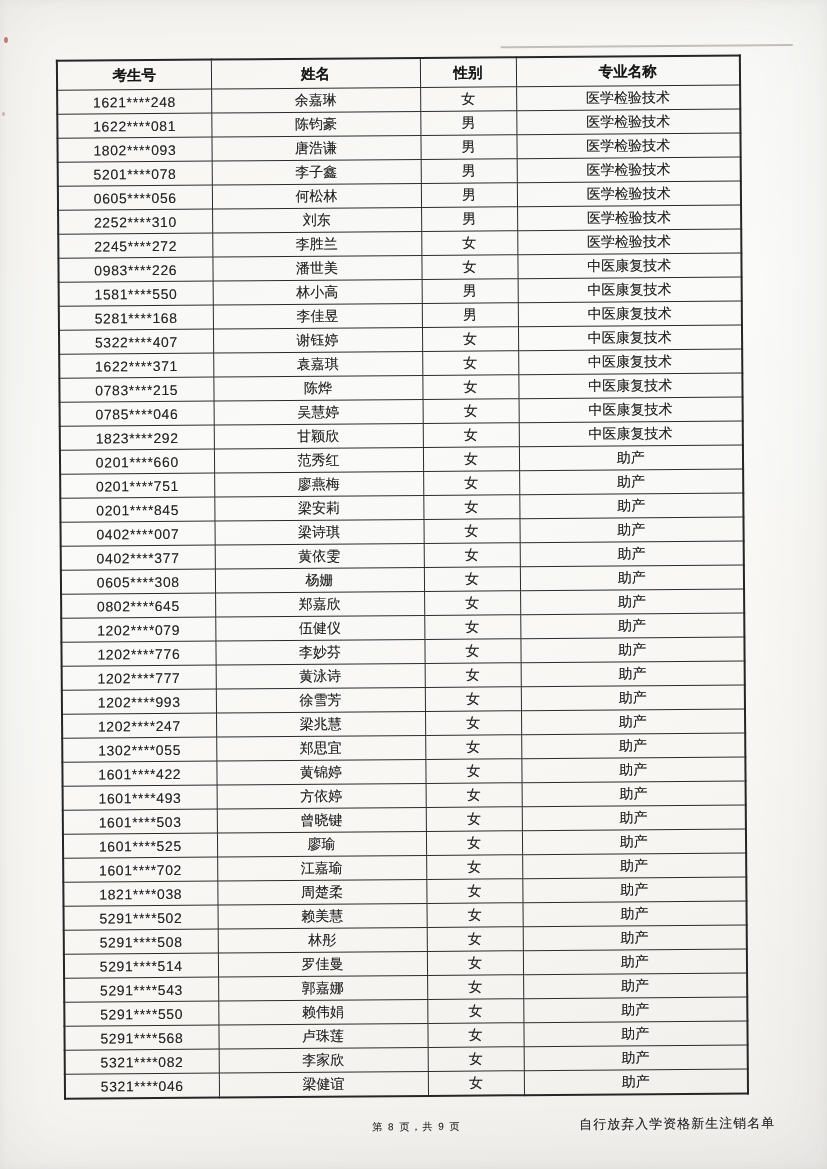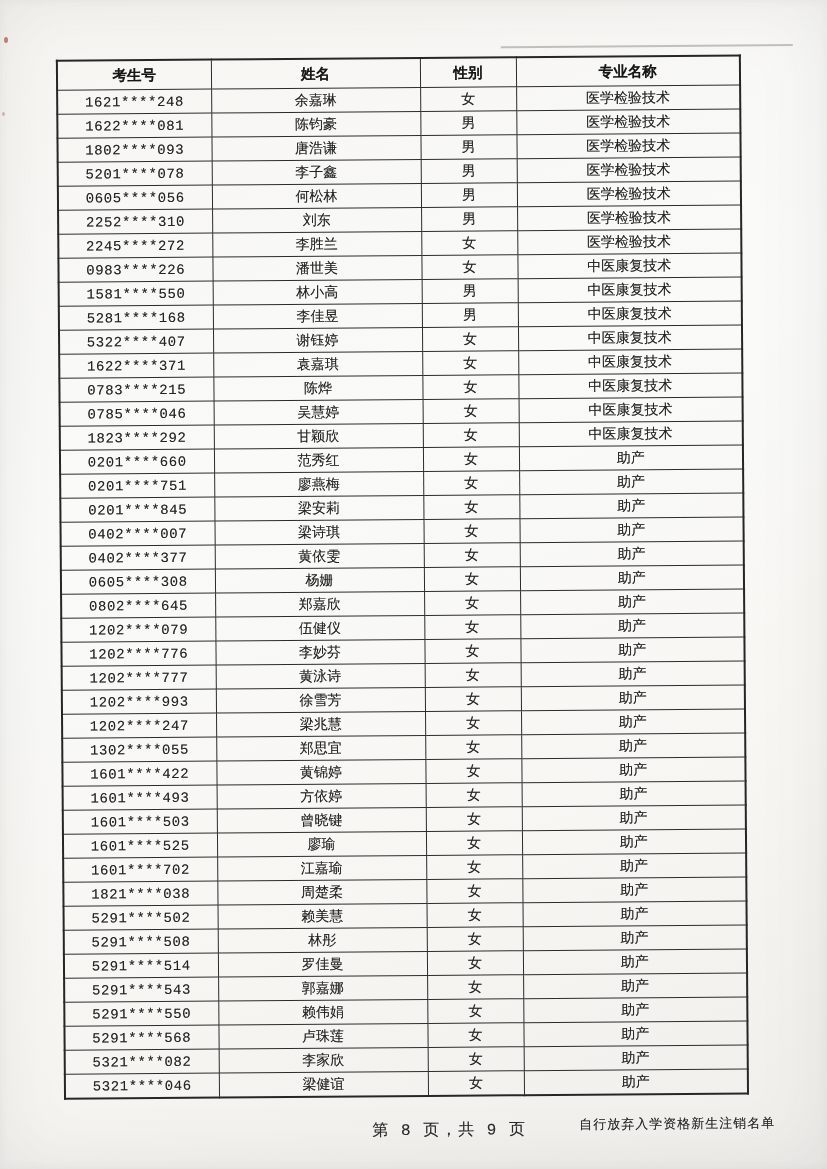--- a/index.html
+++ b/index.html
@@ -12,21 +12,20 @@
     position: relative;
     overflow: hidden;
     background: linear-gradient(160deg, #f6f5f2 0%, #fafaf8 38%, #f7f6f3 70%, #efeeeb 100%);
     font-family: "Liberation Sans", sans-serif;
     color: #1e1e1e;
   }
   .page {
     position: absolute;
     inset: 0;
     box-shadow: inset 0 0 70px rgba(90,88,80,0.10), inset 0 0 8px rgba(120,115,105,0.08);
-    font-family: Liberation Mono, monospace;
   }
   .scan-rotate {
     position: absolute;
     inset: 0;
     transform: rotate(-0.45deg);
     transform-origin: 50% 50%;
   }
   .artifact-line {
     position: absolute;
     left: 505px;
@@ -69,21 +68,21 @@
     color: #242424;
     text-shadow: 0 0 0.4px rgba(30,30,30,0.45);
   }
   table.roster td.cell-id {
     letter-spacing: 0.6px;
   }
   .footer-pageinfo {
     position: absolute;
     left: 368px;
     top: 1120px;
-    font-size: 16px;
+    font-size: 10px;
     letter-spacing: 1.5px;
     color: #2a2a2a;
     text-shadow: 0 0 0.4px rgba(40,40,40,0.4);
   }
   .footer-doctitle {
     position: absolute;
     right: 56px;
     top: 1117px;
     font-size: 13px;
     letter-spacing: 1px;

